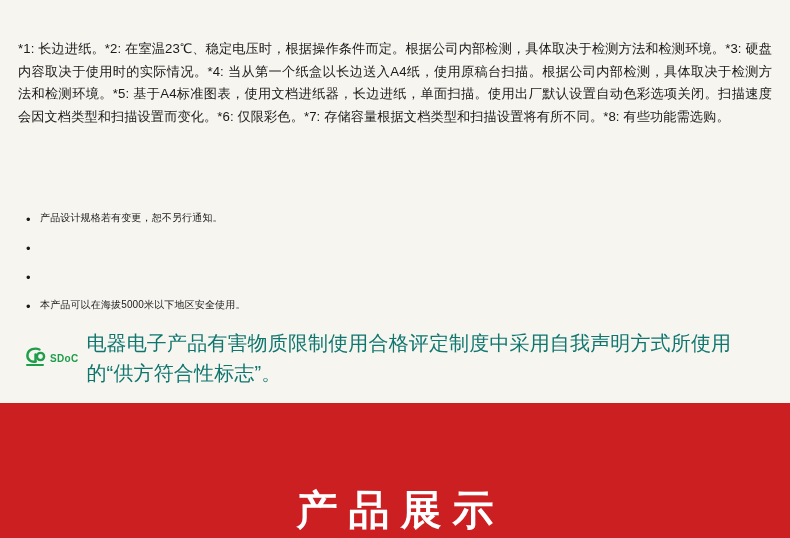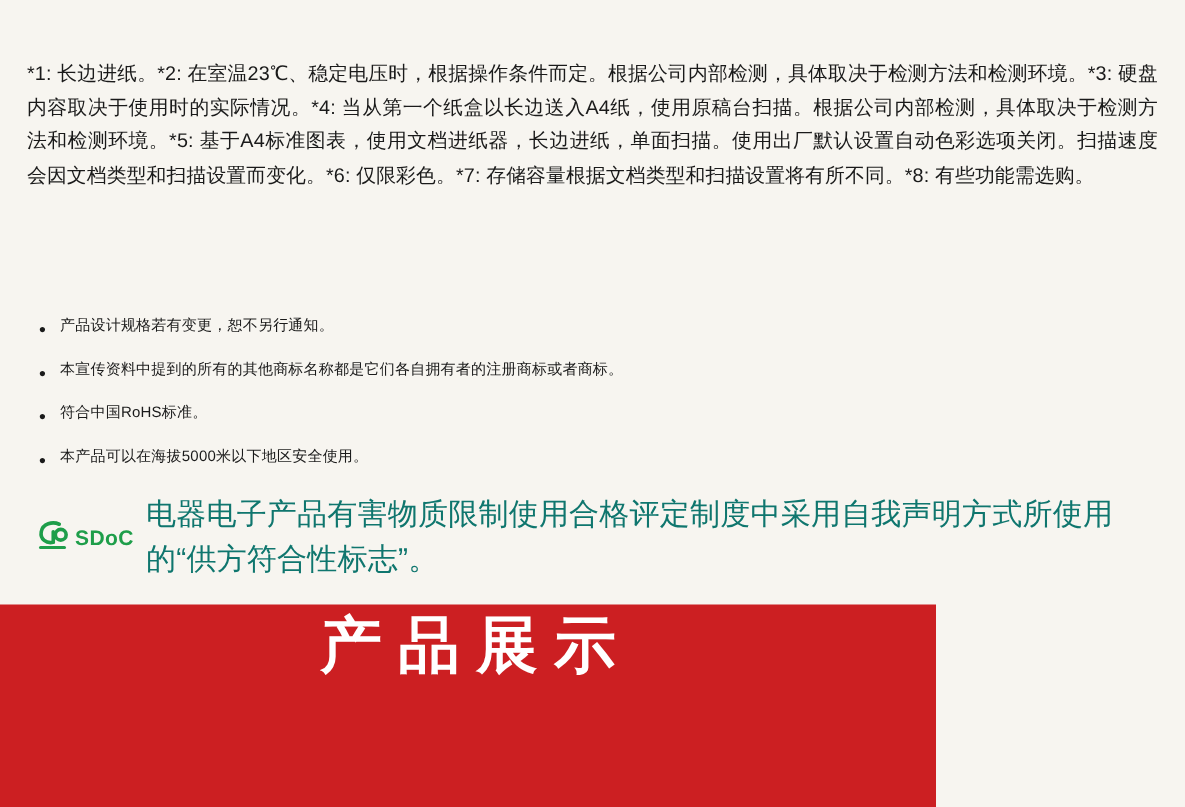--- a/index.html
+++ b/index.html
@@ -68,41 +68,41 @@
     flex: 0 0 auto;
     display: flex;
     align-items: center;
     margin-right: 8px;
   }
   .sdoc-mark {
     width: 26px;
     height: 26px;
   }
   .sdoc-letters {
-    font-size: 14px;
+    font-size: 10px;
     font-weight: bold;
     color: #1e9e4a;
     letter-spacing: 0.3px;
     margin-left: 2px;
   }
   .sdoc-text {
     font-size: 20px;
     line-height: 1.5;
     color: #0f766e;
     letter-spacing: 0.15px;
   }
   .banner {
     position: absolute;
     left: 0;
     top: 403px;
-    width: 624px;
+    width: 790px;
     height: 135px;
     background: #cc1f22;
     display: flex;
-    align-items: flex-start;
+    align-items: flex-end;
     justify-content: center;
   }
   .banner-title {
     color: #ffffff;
     font-size: 41px;
     font-weight: bold;
     letter-spacing: 11px;
     text-indent: 11px;
     font-family: "Liberation Sans", sans-serif;
   }
@@ -114,25 +114,23 @@
 
   <div class="footnotes">*1: 长边进纸。*2: 在室温23℃、稳定电压时，根据操作条件而定。根据公司内部检测，具体取决于检测方法和检测环境。*3: 硬盘内容取决于使用时的实际情况。*4: 当从第一个纸盒以长边送入A4纸，使用原稿台扫描。根据公司内部检测，具体取决于检测方法和检测环境。*5: 基于A4标准图表，使用文档进纸器，长边进纸，单面扫描。使用出厂默认设置自动色彩选项关闭。扫描速度会因文档类型和扫描设置而变化。*6: 仅限彩色。*7: 存储容量根据文档类型和扫描设置将有所不同。*8: 有些功能需选购。</div>
 
   <div class="bullets">
     <div class="bullet-row">
       <span class="bullet-dot">•</span>
       <span class="bullet-text">产品设计规格若有变更，恕不另行通知。</span>
     </div>
     <div class="bullet-row">
       <span class="bullet-dot">•</span>
-      <span class="bullet-text">本宣传资料中提到的所有的其他商标名称都是它们各自拥有者的注册商标或者商标。</span>
     </div>
     <div class="bullet-row">
       <span class="bullet-dot">•</span>
-      <span class="bullet-text">符合中国RoHS标准。</span>
     </div>
     <div class="bullet-row">
       <span class="bullet-dot">•</span>
       <span class="bullet-text">本产品可以在海拔5000米以下地区安全使用。</span>
     </div>
   </div>
 
   <div class="sdoc-row">
     <div class="sdoc-logo">
       <svg class="sdoc-mark" viewBox="0 0 26 26">

